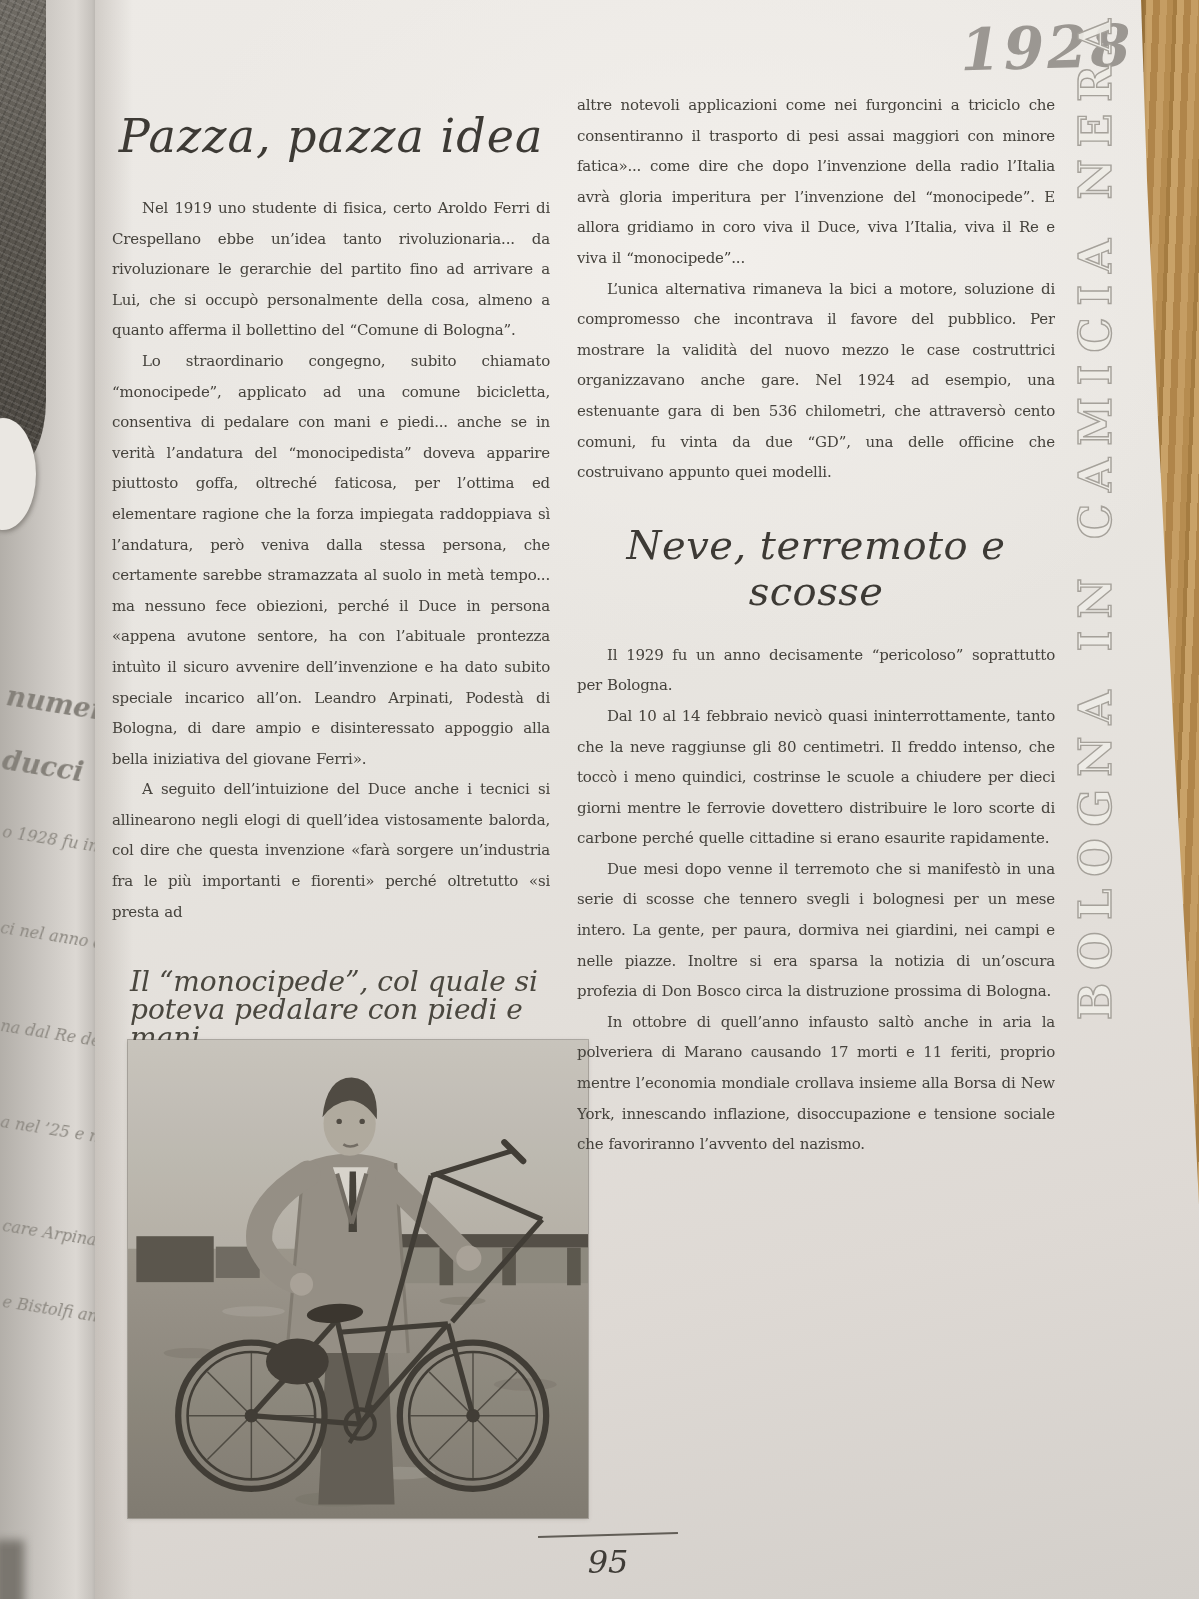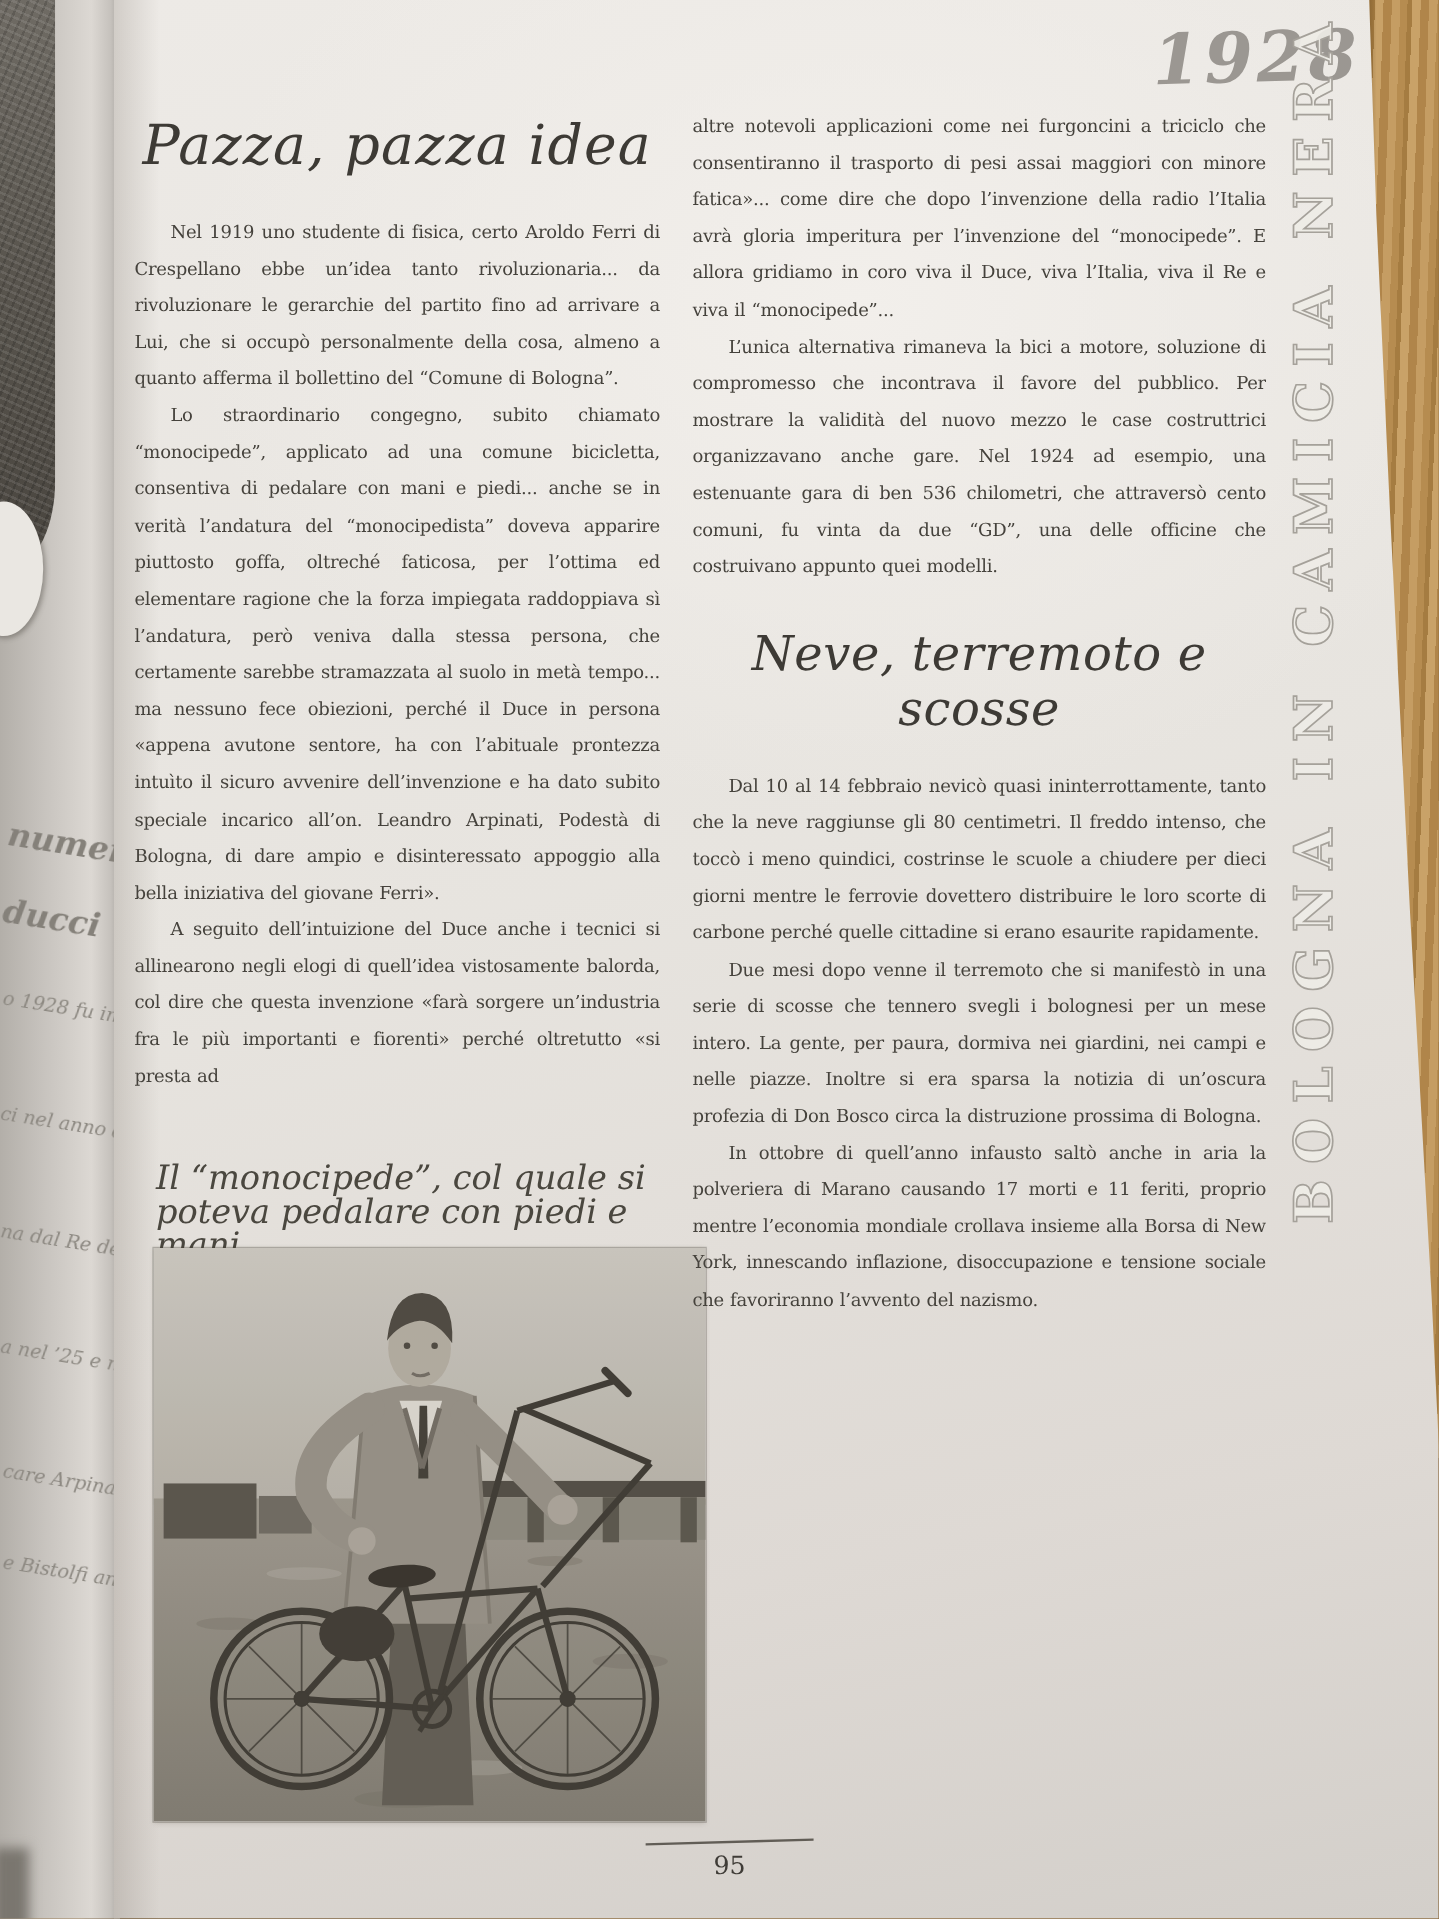--- a/index.html
+++ b/index.html
@@ -83,21 +83,21 @@
   }
   
   .col{position:absolute;color:#45423c;}
   .col p{
     margin:0;text-align:justify;
     font-size:15px;line-height:30.6px;
     letter-spacing:-0.2px;word-spacing:.5px;
     hyphens:auto;
   }
   .col p.indent{text-indent:2em;}
-  .col-left{left:17px;top:94px;width:438px;height:880px;overflow:hidden;}
+  .col-left{left:17px;top:109px;width:438px;height:880px;overflow:hidden;}
   .col-right{left:482px;top:90px;width:478px;height:1428px;overflow:hidden;}
   h1.article-title{
     margin:0 0 30px 0;font-size:46px;font-weight:400;font-style:italic;
     text-align:center;color:#3d3a35;letter-spacing:1px;
   }
   h2.article-title{
     margin:34px 0 26px 0;font-size:40px;font-weight:400;font-style:italic;
     text-align:center;color:#3d3a35;letter-spacing:.5px;
   }
   
@@ -110,21 +110,21 @@
     outline:1px solid rgba(60,55,45,.3);
     box-shadow:0 1px 4px rgba(90,82,70,.25);
   }
   .photo svg{display:block;width:100%;height:100%;}
   
   .footer{position:absolute;left:428px;top:1534px;width:170px;text-align:center;}
   .footer .rule{
     width:140px;height:0;border-top:2.5px solid #615d56;
     margin:0 auto 7px auto;transform:rotate(-1.6deg);
   }
-  .footer .pnum{font-size:21px;color:#3f3c37;}
+  .footer .pnum{font-style:italic;font-size:32px;color:#3f3c37;}
 </style>
 </head>
 <body>
 
 <div class="wood"></div>
 <div class="wood-bottom"></div>
 
 <div class="prev-page">
   <div class="prev-photo"></div>
   <div class="prev-plate"></div>
@@ -242,20 +242,21 @@
       <ellipse cx="198" cy="262" rx="27" ry="9" fill="#332f2a" transform="rotate(-4 198 262)"></ellipse>
       <ellipse cx="162" cy="308" rx="30" ry="22" fill="#3c3832"></ellipse>
       <rect x="0" y="0" width="440" height="458" fill="#b5a98e" opacity=".06"></rect>
     </svg>
   </div>
 
   <div class="col col-right">
     <p>altre notevoli applicazioni come nei furgoncini a triciclo che consentiranno il trasporto di pesi assai maggiori con minore fatica»... come dire che dopo l’invenzione della radio l’Italia avrà gloria imperitura per l’invenzione del “monocipede”. E allora gridiamo in coro viva il Duce, viva l’Italia, viva il Re e viva il “monocipede”...</p>
     <p class="indent">L’unica alternativa rimaneva la bici a motore, soluzione di compromesso che incontrava il favore del pubblico. Per mostrare la validità del nuovo mezzo le case costruttrici organizzavano anche gare. Nel 1924 ad esempio, una estenuante gara di ben 536 chilometri, che attraversò cento comuni, fu vinta da due “GD”, una delle officine che costruivano appunto quei modelli.</p>
     <h2 class="article-title">Neve, terremoto e scosse</h2>
+    <p class="indent">Il 1929 fu un anno decisamente “pericoloso” soprattutto per Bologna.</p>
     <p class="indent">Dal 10 al 14 febbraio nevicò quasi ininterrottamente, tanto che la neve raggiunse gli 80 centimetri. Il freddo intenso, che toccò i meno quindici, costrinse le scuole a chiudere per dieci giorni mentre le ferrovie dovettero distribuire le loro scorte di carbone perché quelle cittadine si erano esaurite rapidamente.</p>
     <p class="indent">Due mesi dopo venne il terremoto che si manifestò in una serie di scosse che tennero svegli i bolognesi per un mese intero. La gente, per paura, dormiva nei giardini, nei campi e nelle piazze. Inoltre si era sparsa la notizia di un’oscura profezia di Don Bosco circa la distruzione prossima di Bologna.</p>
     <p class="indent">In ottobre di quell’anno infausto saltò anche in aria la polveriera di Marano causando 17 morti e 11 feriti, proprio mentre l’economia mondiale crollava insieme alla Borsa di New York, innescando inflazione, disoccupazione e tensione sociale che favoriranno l’avvento del nazismo.</p>
 
   </div>
 
   <div class="footer">
     <div class="rule"></div>
     <div class="pnum">95</div>
   </div>

